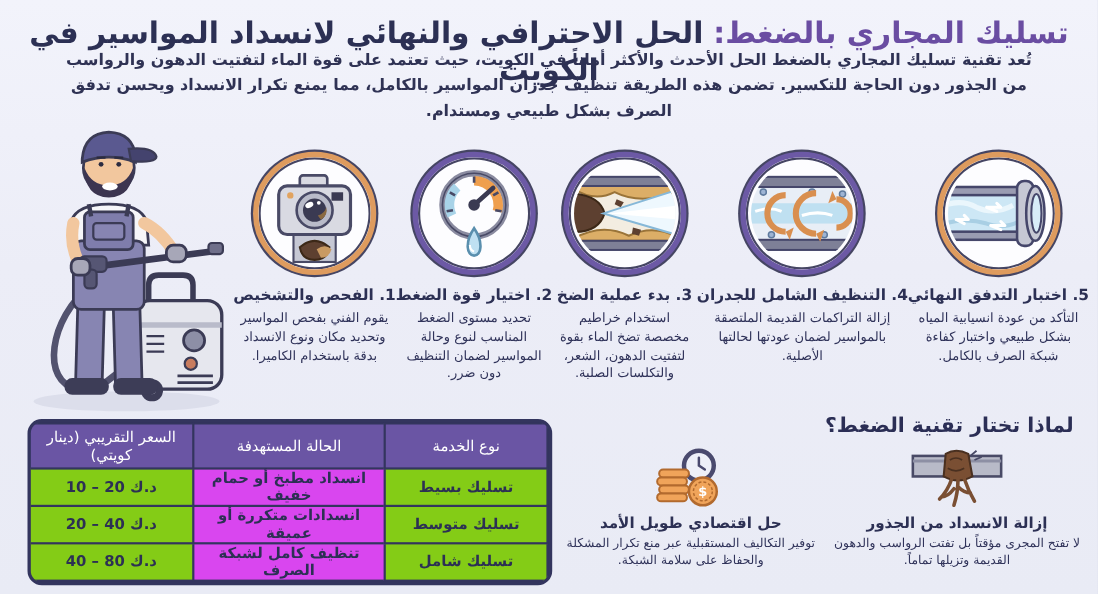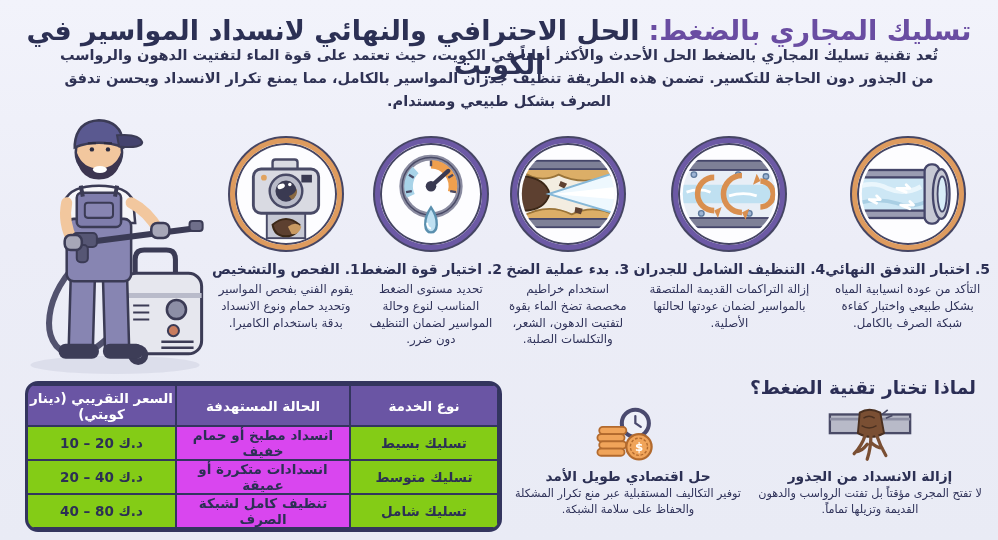--- a/index.html
+++ b/index.html
@@ -50,21 +50,21 @@
     text-align:center; padding:0 5px;
   }
   
   .pricing{
     position:absolute; left:25px; top:381px; width:477px;
     border:3px solid #33355e; border-radius:13px; overflow:hidden;
     background:#33355e;
   }
   .pricing table{ width:100%; border-collapse:collapse; table-layout:fixed; direction:rtl; }
   .pricing th{
-    background:#6a55a4; color:#ffffff; font-size:13.5px; font-weight:bold;
+    background:#6a55a4; color:#ffffff; font-size:13.5px; font-weight:normal;
     height:41px; text-align:center; border:2px solid #33355e;
   }
   .pricing td{
     font-size:13.5px; font-weight:bold; color:#2c3054; height:34px;
     text-align:center; border:2px solid #33355e;
   }
   .pricing .col-svc{ width:148px; } .pricing .col-case{ width:174px; } .pricing .col-price{ width:149px; }
   .pricing td.svc, .pricing td.price{ background:#84cc16; }
   .pricing td.case{ background:#d946ef;margin-left:40px; }
   .price-val{ direction:ltr; unicode-bidi:isolate; }
@@ -151,21 +151,21 @@
           <rect x="66" y="30" width="11" height="8" fill="#3a3a52"></rect>
           <circle cx="27" cy="33" r="3" fill="#e1a35f"></circle>
           <circle cx="50" cy="47" r="17" fill="#b9bbc9" stroke="#494a66" stroke-width="2.5"></circle>
           <circle cx="50" cy="47" r="11" fill="#3a3a52"></circle>
           <path d="M53 52 Q60 50 61 44 Q63 52 56 56 Z" fill="#8a6a42"></path>
           <ellipse cx="45" cy="42" rx="4" ry="2.6" fill="#fff" transform="rotate(-25 45 42)"></ellipse>
           <circle cx="54" cy="40" r="1.8" fill="#fff"></circle>
         </svg>
       </div>
       <div class="step-title">1. الفحص والتشخيص</div>
-      <div class="step-desc">يقوم الفني بفحص المواسير وتحديد حمام ونوع الانسداد بدقة باستخدام الكاميرا.</div>
+      <div class="step-desc">يقوم الفني بفحص المواسير وتحديد مكان ونوع الانسداد بدقة باستخدام الكاميرا.</div>
     </div>
 
     <div class="step">
       <div class="step-circle ring-p">
         <svg viewBox="0 0 100 100">
           <circle cx="50" cy="42" r="30" fill="#fdfdff" stroke="#8a8ba0" stroke-width="6"></circle>
           <circle cx="50" cy="42" r="30" fill="none" stroke="#494a66" stroke-width="1.5"></circle>
           <path d="M50 19 A23 23 0 0 1 72 48" fill="none" stroke="#ef9f4e" stroke-width="9"></path>
           <path d="M29 52 A23 23 0 0 1 34 25" fill="none" stroke="#a8d3e8" stroke-width="9"></path>
           <path d="M50 15 v6 M73 30 l-5 3 M27 30 l5 3 M76 48 l-6 -1 M24 48 l6 -1" stroke="#494a66" stroke-width="2.5"></path>

